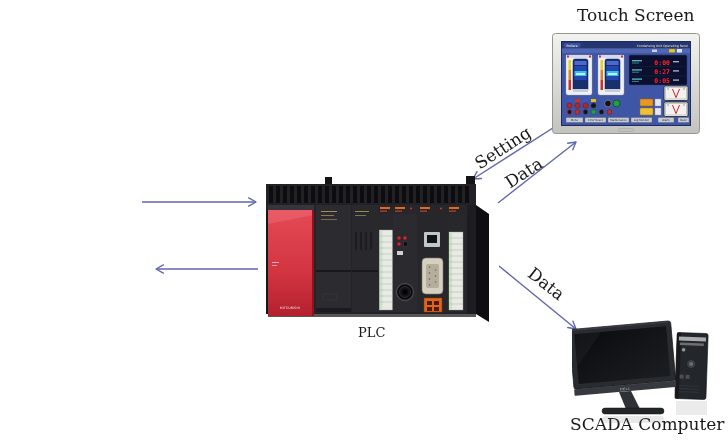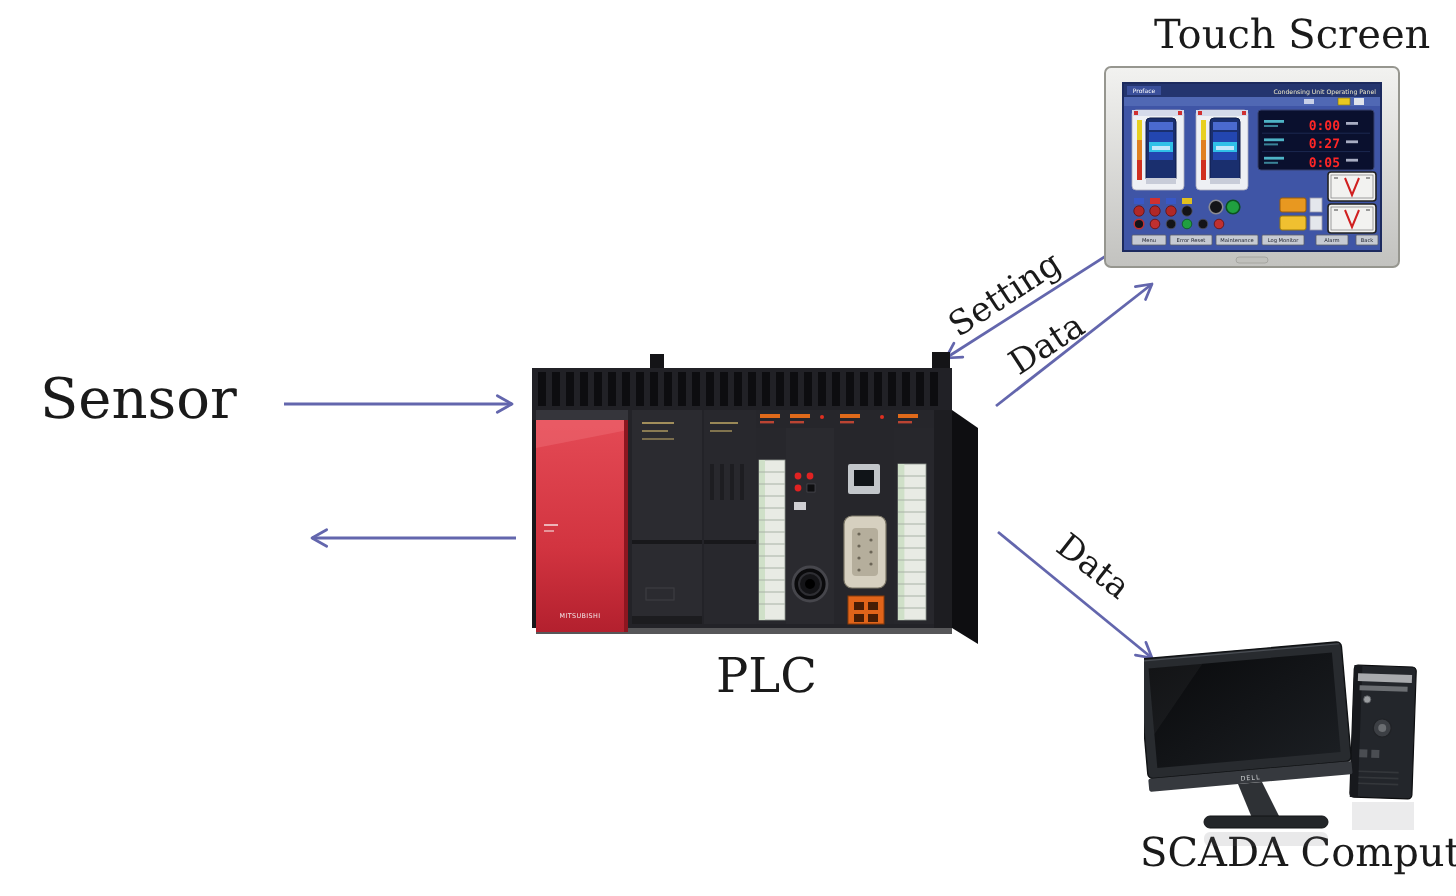--- a/index.html
+++ b/index.html
@@ -1,22 +1,22 @@
 <!DOCTYPE html>
 <html><head>
 <meta charset="utf-8">
 <style>
   html,body{margin:0;padding:0;}
   body{width:728px;height:448px;background:#ffffff;overflow:hidden;
        font-family:"DejaVu Serif","Liberation Serif",serif;}
   .canvas{position:relative;width:728px;height:448px;background:#ffffff;}
   .lbl{position:absolute;color:#1a1a1a;white-space:nowrap;line-height:1;}
   .lbl-big{font-size:28px;}
-  .lbl-med{font-size:20px;}
-  .lbl-plc{font-size:24px;}
+  .lbl-med{font-size:17px;}
+  .lbl-plc{font-size:13px;}
   .lbl-arrow{font-size:17px;transform-origin:center center;}
   #sensor-label{left:20px;top:186px;}
   #actuator-label{left:20px;top:251px;}
   #plc-label{left:358px;top:326px;}
   #touchscreen-label{left:577px;top:7px;}
   #scada-label{left:570px;top:416px;}
   #setting-label{left:503px;top:148px;transform:translate(-50%,-50%) rotate(-33deg);}
   #data-up-label{left:524px;top:173px;transform:translate(-50%,-50%) rotate(-33deg);}
   #data-down-label{left:546px;top:284px;transform:translate(-50%,-50%) rotate(38deg);}
   .overlay{position:absolute;left:0;top:0;}
@@ -38,21 +38,20 @@
         <path d="M2,1.5 L10,6 L2,10.5" fill="none" stroke="#6366ad" stroke-width="1.5" stroke-linecap="round" stroke-linejoin="round"></path>
       </marker>
     </defs>
     <line x1="142" y1="202" x2="256" y2="202" stroke="#6366ad" stroke-width="1.4" marker-end="url(#ah)"></line>
     <line x1="258" y1="269" x2="156" y2="269" stroke="#6366ad" stroke-width="1.4" marker-end="url(#ah)"></line>
     <line x1="578" y1="112" x2="473" y2="179" stroke="#6366ad" stroke-width="1.4" marker-end="url(#ah)"></line>
     <line x1="498" y1="203" x2="576" y2="142" stroke="#6366ad" stroke-width="1.4" marker-end="url(#ah)"></line>
     <line x1="499" y1="266" x2="576" y2="329" stroke="#6366ad" stroke-width="1.4" marker-end="url(#ah)"></line>
   </svg>
 
-  <div class="lbl lbl-big" id="sensor-label">Sensor</div>
   <div class="lbl lbl-plc" id="plc-label">PLC</div>
   <div class="lbl lbl-med" id="touchscreen-label">Touch Screen</div>
   <div class="lbl lbl-med" id="scada-label">SCADA Computer</div>
   <div class="lbl lbl-arrow" id="setting-label">Setting</div>
   <div class="lbl lbl-arrow" id="data-up-label">Data</div>
   <div class="lbl lbl-arrow" id="data-down-label">Data</div>
 
   <div class="device" id="plc-device">
     <svg width="228" height="150" viewBox="0 0 228 150">
       <defs>

